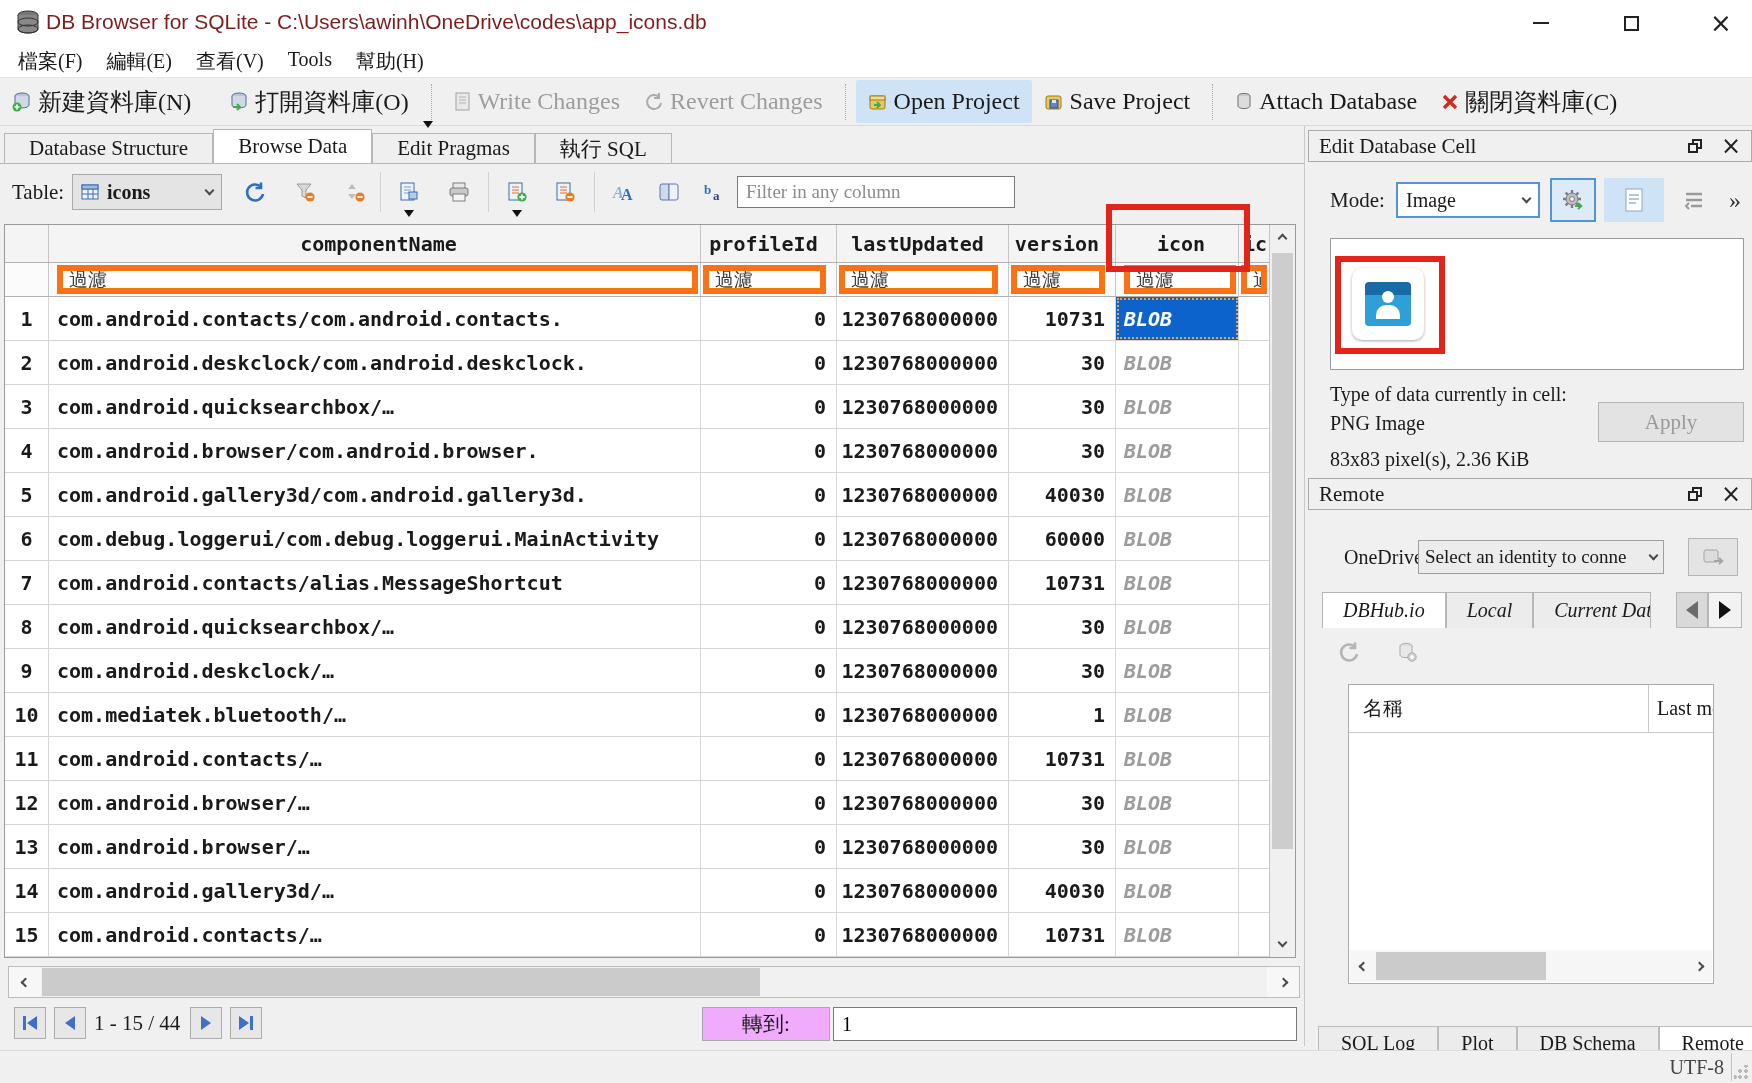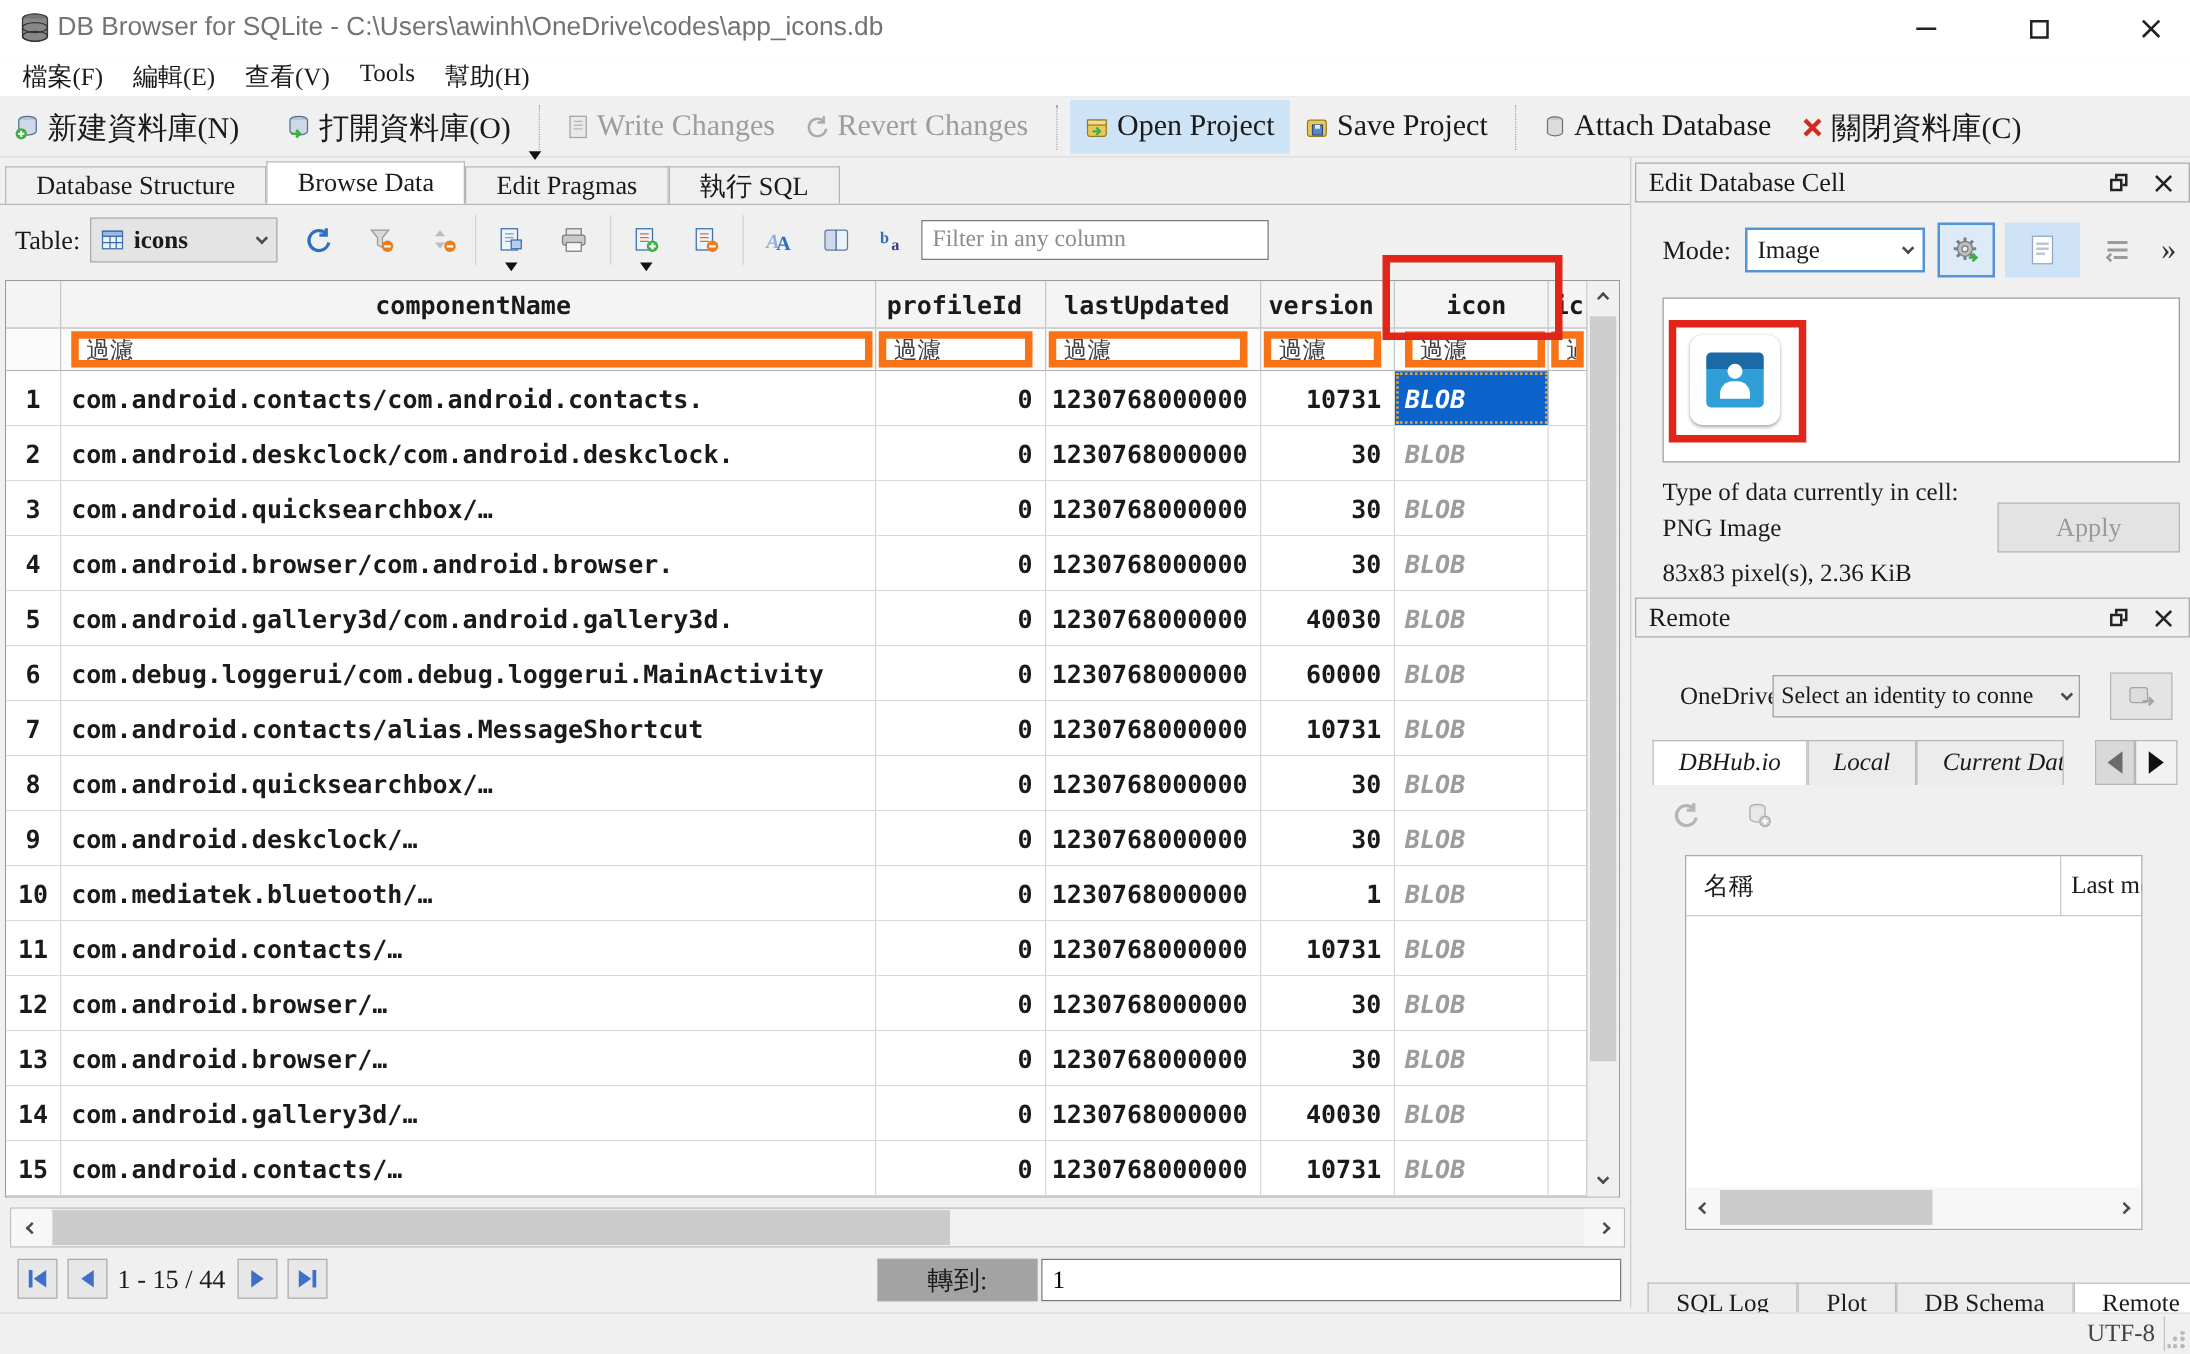--- a/index.html
+++ b/index.html
@@ -3,21 +3,21 @@
 <meta charset="utf-8">
 <style>
   * { margin:0; padding:0; box-sizing:border-box; }
   html,body { width:1752px; height:1083px; overflow:hidden; background:#f0f0f0;
               font-family:"Liberation Serif", serif; color:#1a1a1a; }
   .abs { position:absolute; }
 
   
   .titlebar { position:absolute; left:0; top:0; width:1752px; height:46px; background:#ffffff; }
   .title-text { position:absolute; left:46px; top:10px; font-family:"Liberation Sans", sans-serif;
-                font-size:21px; color:#737373; white-space:nowrap; }
+                font-size:21px; color:#7f1d1d; white-space:nowrap; }
   .win-btn { position:absolute; top:0; width:62px; height:46px; display:flex; align-items:center; justify-content:center; }
   .min-glyph { width:16px; height:0; border-top:2px solid #222; }
   .max-glyph { width:15px; height:15px; border:2px solid #222; }
   .close-glyph { font-size:26px; line-height:1; color:#222; font-family:"DejaVu Sans", sans-serif; }
 
   
   .menubar { position:absolute; left:0; top:46px; width:1752px; height:32px; background:#ffffff;
              display:flex; gap:4px; padding-left:8px; border-bottom:1px solid #e8e8e8; }
   .menu-item { font-size:20px; padding:2px 10px; white-space:nowrap; }
 
@@ -93,21 +93,21 @@
   .hs-thumb { position:absolute; left:33px; top:1px; width:718px; height:28px; background:#cbcbcb; }
 
   
   .navrow { position:absolute; left:0; top:1004px; width:1304px; height:40px; background:#f0f0f0; }
   .nav-btn { position:absolute; top:3px; width:32px; height:32px; background:#e7e7e7; border:1px solid #acacac;
              display:flex; align-items:center; justify-content:center; gap:1px; }
   .tri-l { width:0; height:0; border-top:7px solid transparent; border-bottom:7px solid transparent; border-right:10px solid #3f6fc6; }
   .tri-r { width:0; height:0; border-top:7px solid transparent; border-bottom:7px solid transparent; border-left:10px solid #3f6fc6; }
   .nav-bar { width:3px; height:14px; background:#3f6fc6; }
   .nav-range { position:absolute; left:94px; top:7px; font-size:21px; white-space:nowrap; }
-  .goto-btn { position:absolute; left:702px; top:3px; width:128px; height:34px; background:#a3a3a3; border:1px solid #a9a9a9;
+  .goto-btn { position:absolute; left:702px; top:3px; width:128px; height:34px; background:#f0abfc; border:1px solid #a9a9a9;
               font-size:21px; display:flex; align-items:center; justify-content:center; }
   .goto-input { position:absolute; left:833px; top:3px; width:464px; height:34px; border:1px solid #7a7a7a;
                 font-family:"Liberation Serif", serif; font-size:20px; padding:0 8px; background:#fff; }
 
   
   .dock-divider { position:absolute; left:1304px; top:126px; width:1px; height:920px; background:#c8c8c8; }
   .panel-header { position:absolute; left:1308px; width:444px; height:32px; background:#f0f0f0; border:1px solid #ababab;
                   display:flex; align-items:center; font-size:21px; padding-left:10px; }
   .ph-icons { margin-left:auto; display:flex; align-items:center; gap:18px; padding-right:10px; }
   .restore-icon { position:relative; width:15px; height:15px; }

